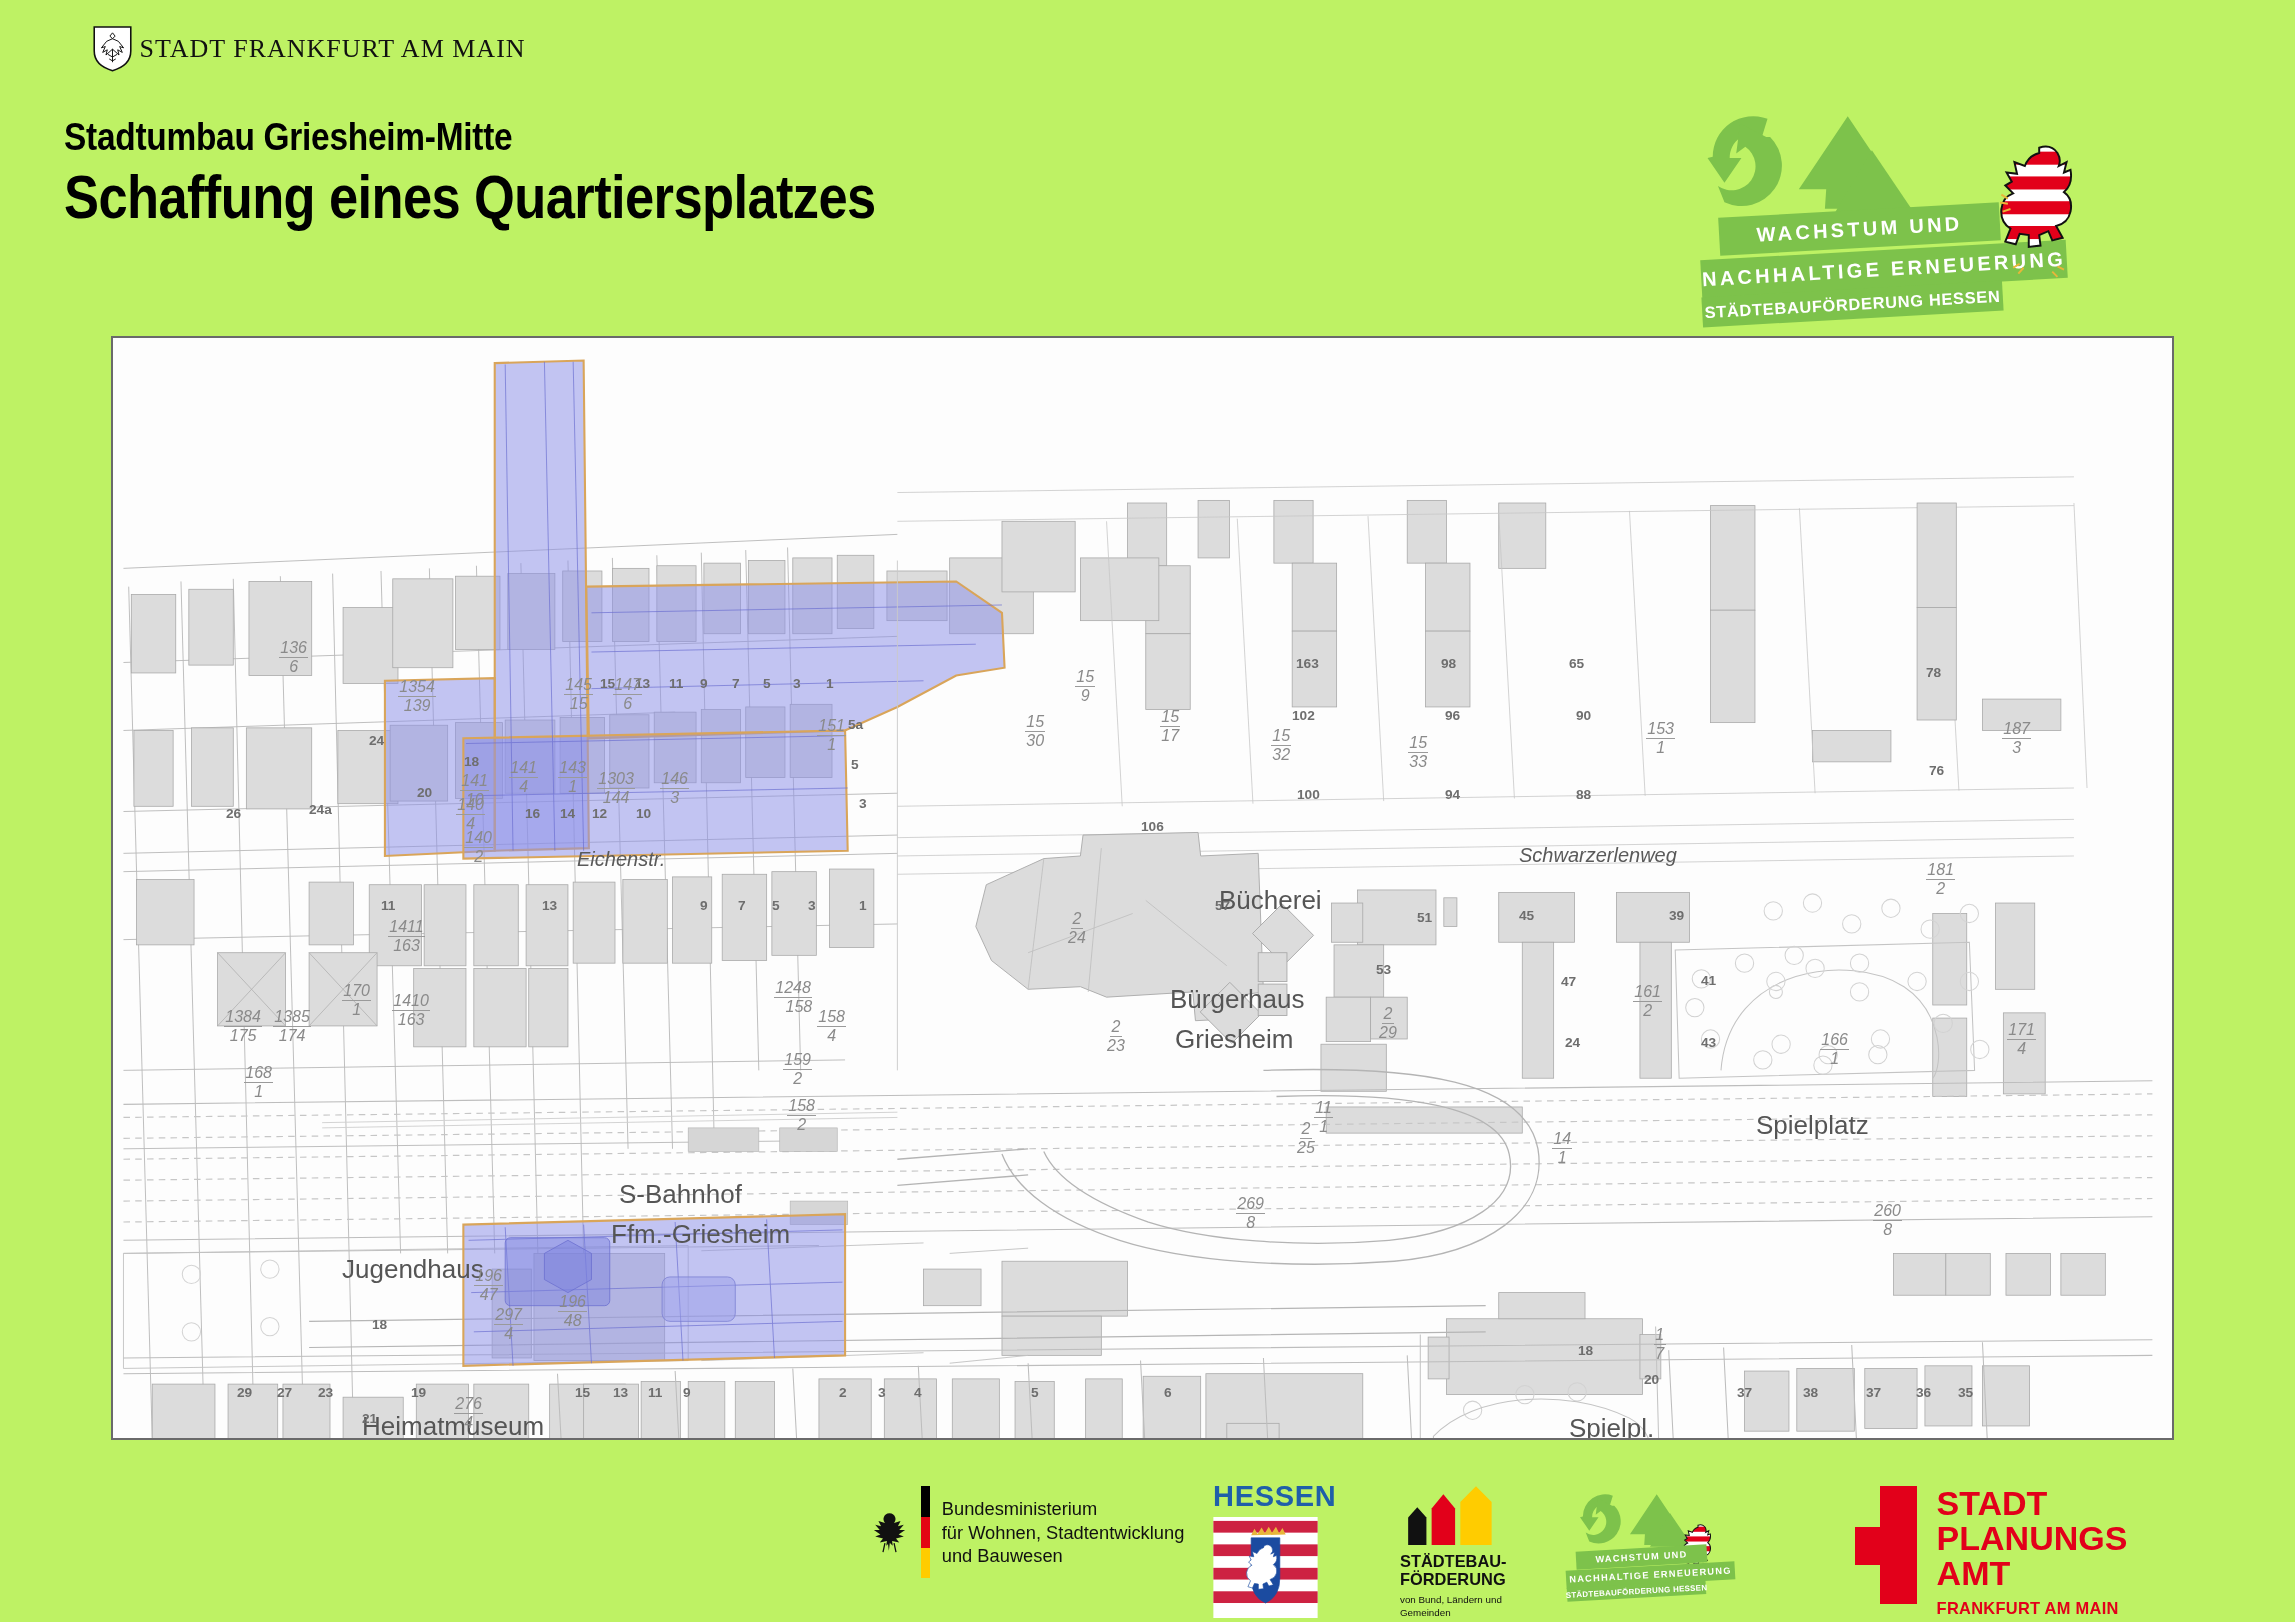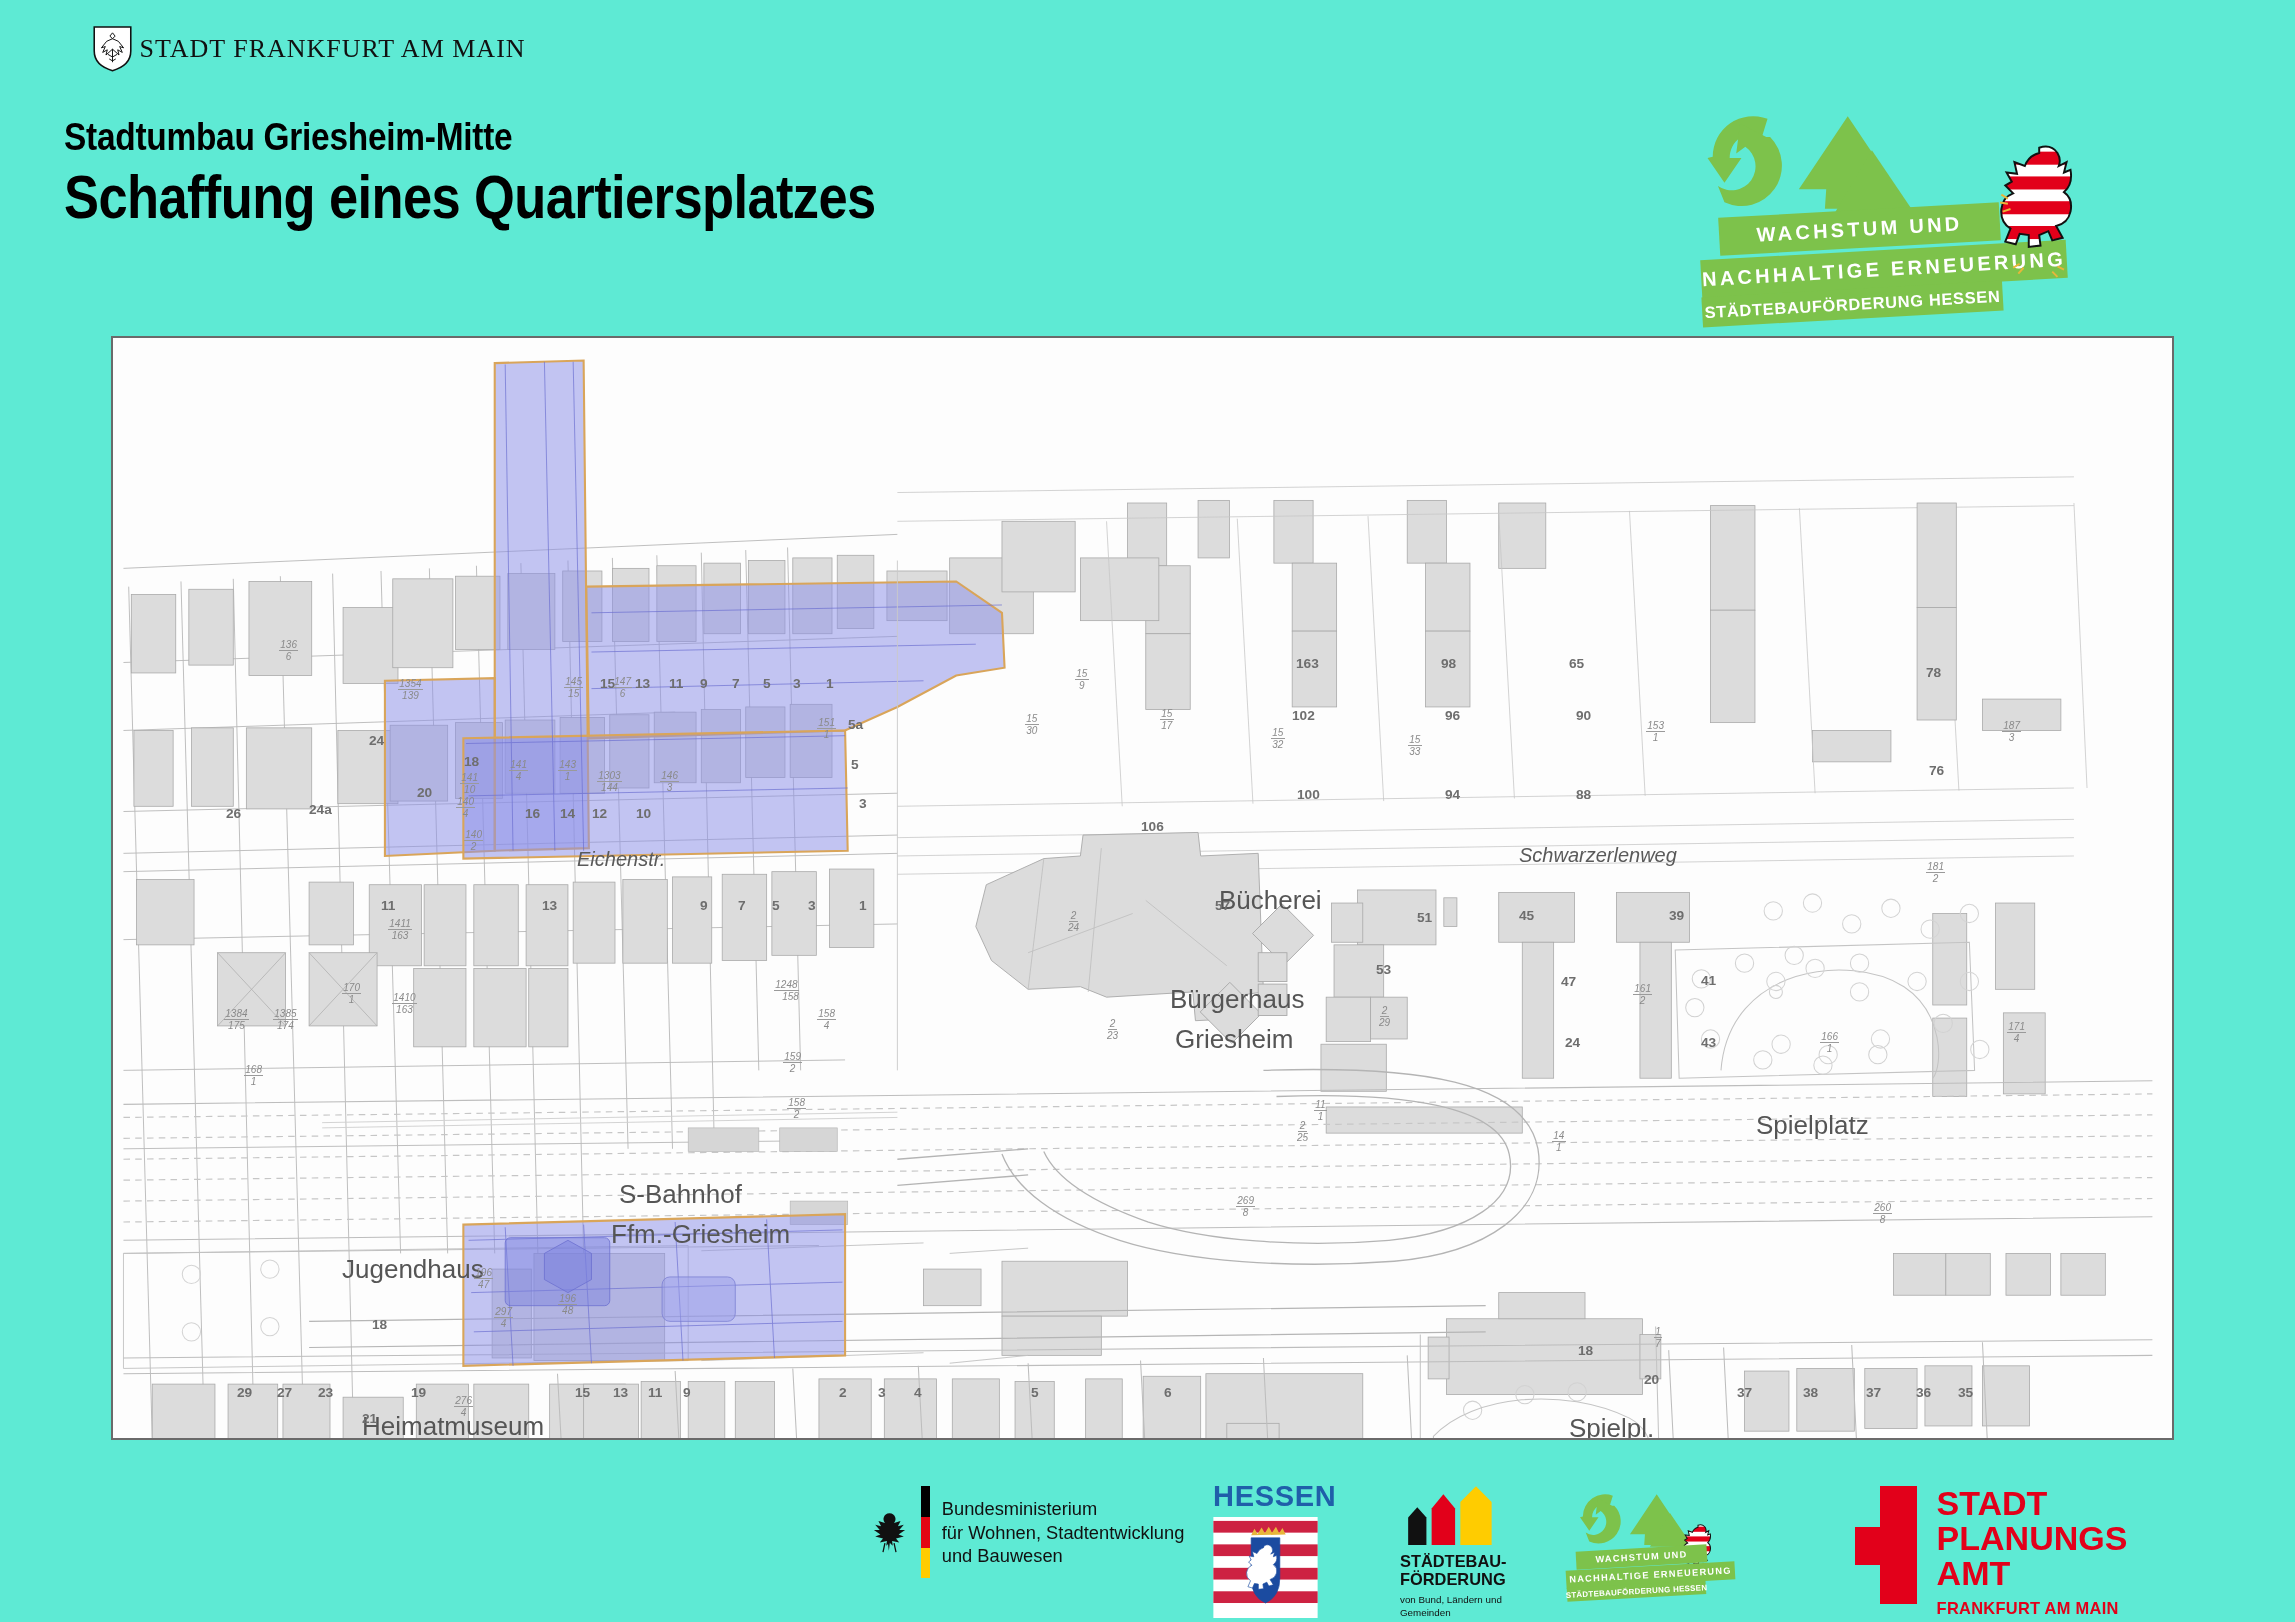--- a/index.html
+++ b/index.html
@@ -2,21 +2,21 @@
 <html style="font-size:10.5px"><head>
 <meta charset="utf-8">
 <style>
   * { box-sizing: border-box; margin: 0; padding: 0; }
   html, body {
     width: 2295px; height: 1622px;
     background: #ffffff;
     font-family: "Liberation Sans", sans-serif;
     overflow: hidden;
   }
-  #page { position: relative; width: 2295px; height: 1622px; background:#5eead4; }
+  #page { position: relative; width: 2295px; height: 1622px; background:#bef264; }
 
   
   .city-logo { position:absolute; left:92px; top:25px; display:flex; align-items:center; gap:6.5px; }
   .city-logo .crest { width:41px; height:47px; position:relative; }
   .city-logo .crest svg { display:block; }
   .city-logo .ct { font-family:"Liberation Serif", serif; font-size:26px; letter-spacing:1px; color:#111; white-space:nowrap;}
 
   .subtitle {
     position:absolute; left:64px; top:116px;
     font-size:38px; font-weight:bold; color:#000;
@@ -49,21 +49,21 @@
     border:2px solid #6a6a6a; background:#fefefe; overflow:hidden;
   }
   #map-svg { position:absolute; left:0; top:0; }
   .maplabel {
     position:absolute; font-family:"Liberation Sans", sans-serif;
     color:#5d5d5d; white-space:nowrap; pointer-events:none;
   }
   .mlabel-street { font-style:italic; font-size:20px; color:#5a5a5a; }
   .mlabel-poi { font-size:26px; color:#555; }
   .mlabel-num { font-size:13.7px; color:#6e6e6e; font-weight:600; }
-  .mlabel-tiny { font-size:10px; color:#8a8a8a; font-style:italic; }
+  .mlabel-tiny { font-size:16px; color:#8a8a8a; font-style:italic; }
 
   
   .footer { position:absolute; left:0; top:1472px; width:2295px; height:150px; }
 
   .bmwsb { position:absolute; left:870px; top:14.4px; display:flex; align-items:center; gap:11.8px; }
   .bmwsb .eagle { width:39px; height:46px; }
   .bmwsb .flag { width:9.2px; height:92px; display:flex; flex-direction:column; }
   .bmwsb .flag i { flex:1; display:block; }
   .bmwsb .flag .k { background:#000; } .bmwsb .flag .r { background:#e30613; } .bmwsb .flag .g { background:#ffcc00; }
   .bmwsb .txt { font-size:18.3px; line-height:1.28; color:#111; }

